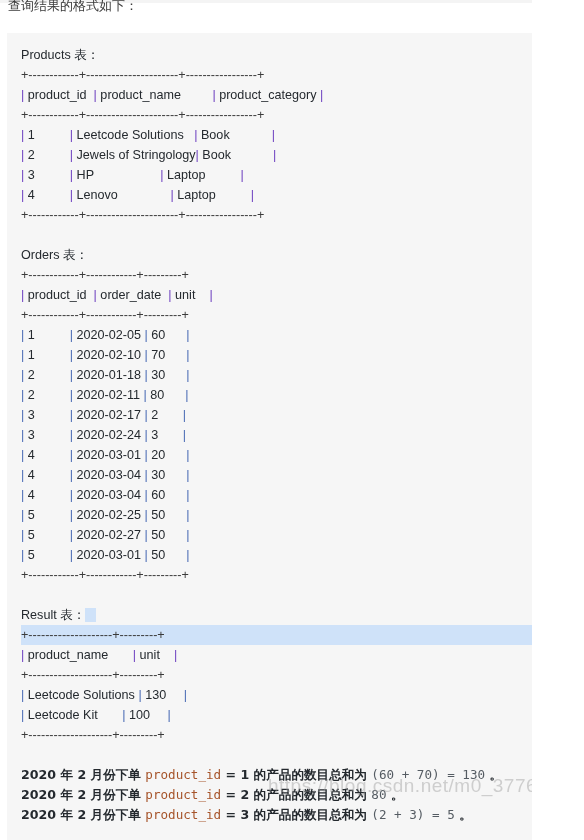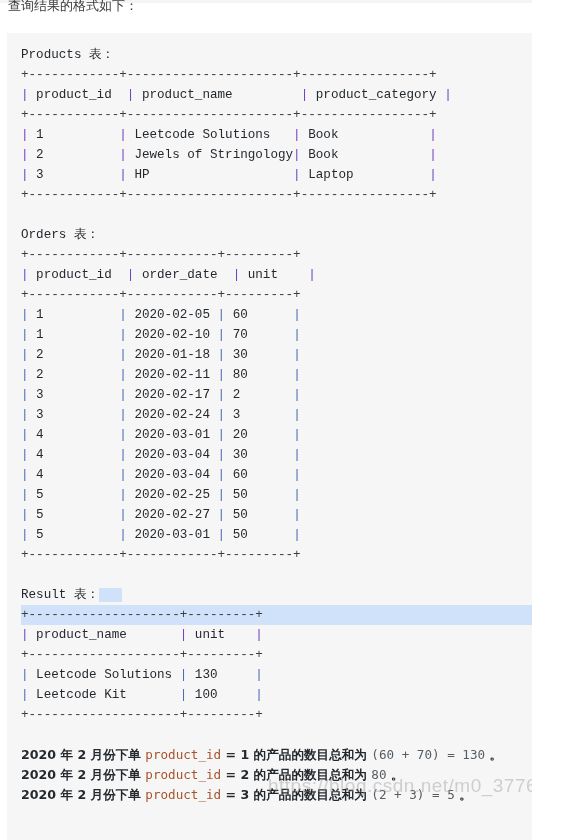--- a/index.html
+++ b/index.html
@@ -49,21 +49,21 @@
     box-sizing: border-box;
     padding: 12px 0 0 14px;
     font-family: "DejaVu Sans Mono", "Liberation Mono", monospace;
     font-size: 12.6px;
     line-height: 20px;
     color: #24292e;
   }
   .code-line {
     white-space: pre;
     height: 20px;
-    font-family: Liberation Mono, monospace;
+    font-family: Liberation Sans, sans-serif;
   }
   .code-line.blank {
     height: 20px;
   }
   .tbl-label {
     color: #24292e;
   }
   .rule {
     color: #3b3b3b;
   }
@@ -126,20 +126,21 @@
   <div class="code-block">
 
     <div class="code-line tbl-label">Products 表：</div>
     <div class="code-line rule">+------------+----------------------+-----------------+</div>
     <div class="code-line"><span class="pipe">|</span><span class="cell"> product_id  </span><span class="pipe">|</span><span class="cell"> product_name         </span><span class="pipe">|</span><span class="cell"> product_category </span><span class="pipe">|</span></div>
     <div class="code-line rule">+------------+----------------------+-----------------+</div>
 
     <div class="code-line"><span class="pipe">|</span><span class="cell"> 1          </span><span class="pipe">|</span><span class="cell"> Leetcode Solutions   </span><span class="pipe">|</span><span class="cell"> Book            </span><span class="pipe">|</span></div>
     <div class="code-line"><span class="pipe">|</span><span class="cell"> 2          </span><span class="pipe">|</span><span class="cell"> Jewels of Stringology</span><span class="pipe">|</span><span class="cell"> Book            </span><span class="pipe">|</span></div>
     <div class="code-line"><span class="pipe">|</span><span class="cell"> 3          </span><span class="pipe">|</span><span class="cell"> HP                   </span><span class="pipe">|</span><span class="cell"> Laptop          </span><span class="pipe">|</span></div>
+    <div class="code-line"><span class="pipe">|</span><span class="cell"> 4          </span><span class="pipe">|</span><span class="cell"> Lenovo               </span><span class="pipe">|</span><span class="cell"> Laptop          </span><span class="pipe">|</span></div>
 
     <div class="code-line rule">+------------+----------------------+-----------------+</div>
     <div class="code-line blank"></div>
 
     <div class="code-line tbl-label">Orders 表：</div>
     <div class="code-line rule">+------------+------------+---------+</div>
     <div class="code-line"><span class="pipe">|</span><span class="cell"> product_id  </span><span class="pipe">|</span><span class="cell"> order_date  </span><span class="pipe">|</span><span class="cell"> unit    </span><span class="pipe">|</span></div>
     <div class="code-line rule">+------------+------------+---------+</div>
 
     <div class="code-line"><span class="pipe-blue">|</span><span class="cell"> 1          </span><span class="pipe-blue">|</span><span class="cell"> 2020-02-05 </span><span class="pipe-blue">|</span><span class="cell"> 60      </span><span class="pipe-blue">|</span></div>

